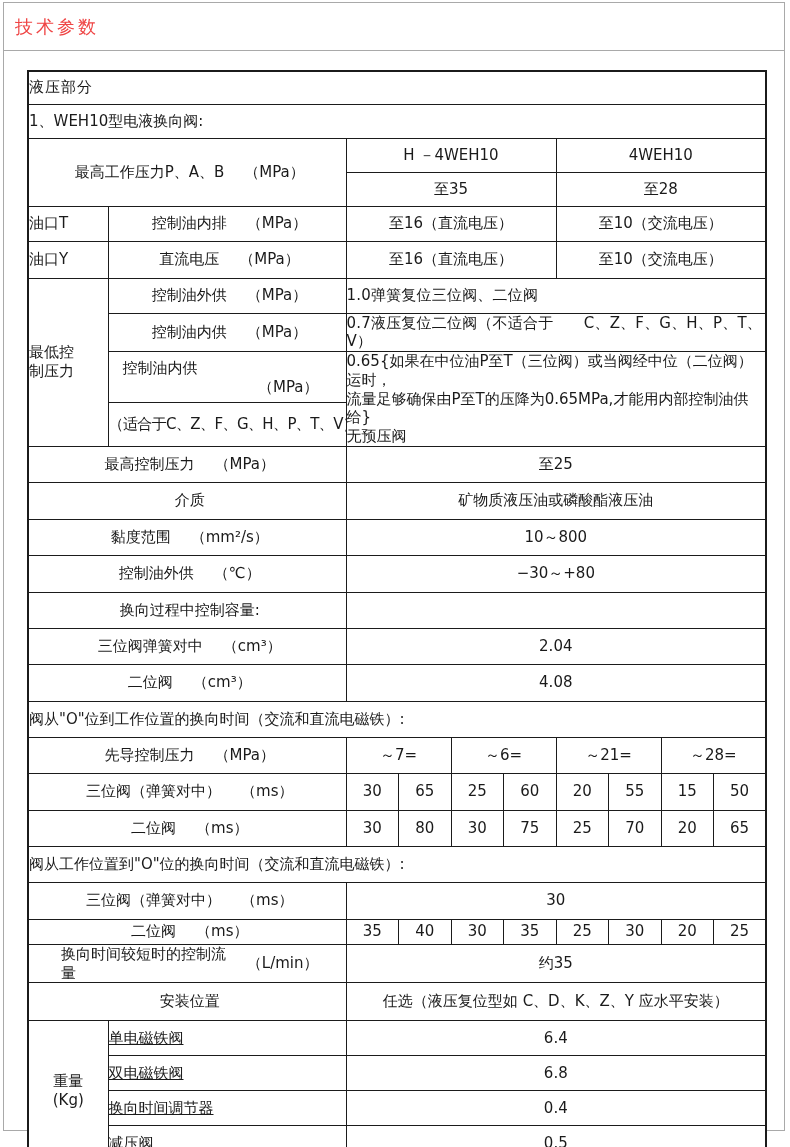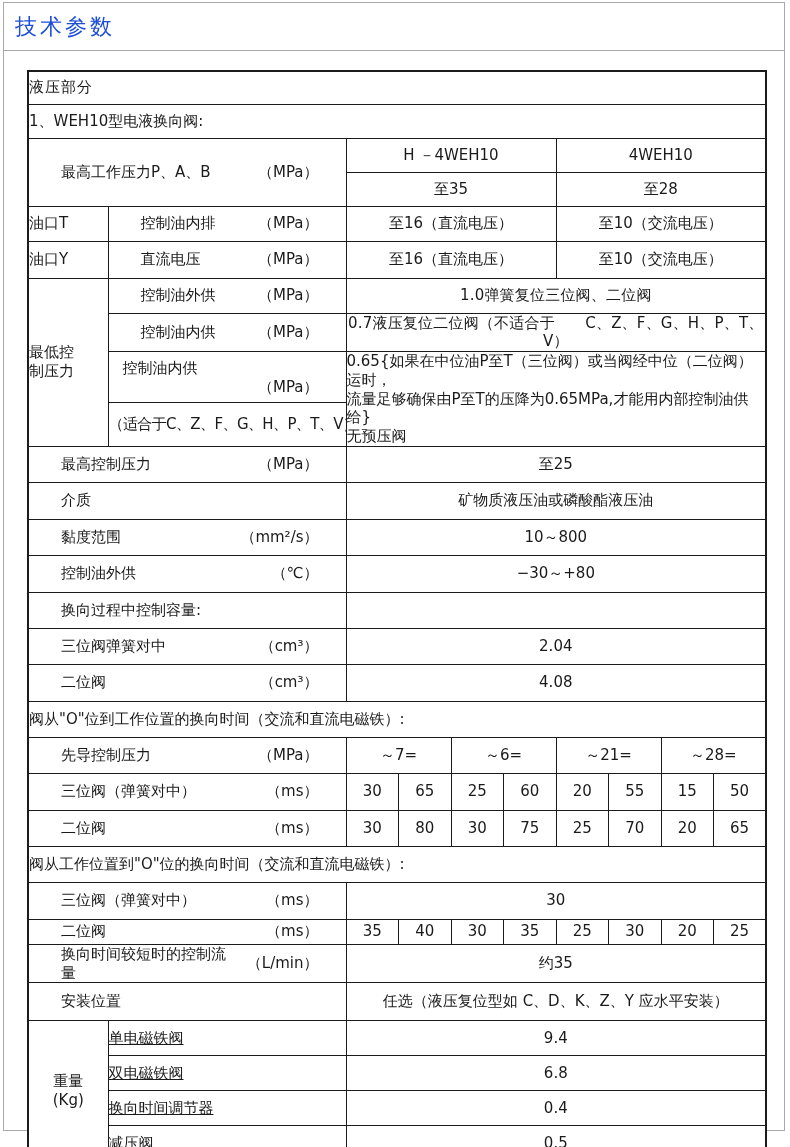--- a/index.html
+++ b/index.html
@@ -6,40 +6,40 @@
   body{
     width:790px;height:1147px;position:relative;background:#ffffff;
     font-family:"DejaVu Sans","Liberation Sans",sans-serif;color:#1a1a1a;
     overflow:hidden;
   }
   .frame{
     position:absolute;left:3px;top:2px;width:782px;height:1129px;
     border:1px solid #a9a9a9;box-sizing:border-box;background:#fff;
   }
   .header-bar{height:47px;border-bottom:1px solid #a9a9a9;display:flex;align-items:center;}
-  .page-title{font-size:22px;letter-spacing:3px;padding-left:11px;color:#1d4ed8;}
+  .page-title{font-size:18px;letter-spacing:3px;padding-left:11px;color:#ef4444;}
 
   table.spec{
     position:absolute;left:27px;top:70px;width:738px;
     border-collapse:collapse;table-layout:fixed;background:#fff;
     border:2px solid #1b1b1b;
   }
   table.spec td{
     border:1px solid #1b1b1b;padding:0;font-size:15px;vertical-align:middle;
     overflow:hidden;line-height:1.25;
   }
   .sec{padding-left:22px;letter-spacing:1px;}
   .sub{padding-left:17px;font-size:14px;}
-  .lu{display:flex;justify-content:space-between;align-items:center;padding:0 27px 0 32px;gap:20px;}
+  .lu{display:flex;justify-content:center;align-items:center;padding:0 27px 0 32px;gap:20px;}
   .lu .ut{white-space:nowrap;}
   .stack{display:flex;flex-direction:column;justify-content:space-between;padding:4px 27px 3px 14px;min-height:26px;}
   .stack .ut{align-self:flex-end;}
   .c{text-align:center;}
   .num{text-align:center;font-size:14px;}
-  .vl{text-align:center;padding-left:4px;font-size:14.5px;letter-spacing:0.2px;}
+  .vl{text-align:left;padding-left:4px;font-size:14.5px;letter-spacing:0.2px;}
   .small065{font-size:13px;line-height:1.5;padding:3px 2px 3px 4px;white-space:pre-line;text-align:left;}
   .portname{padding-left:16px;}
   .groupA{padding-left:12px;white-space:pre-line;}
   .wgt{text-align:center;white-space:pre-line;padding-left:0;}
   .wlbl{padding-left:38px;text-decoration:underline;}
   .sublbl{padding-left:5px;font-size:14px;letter-spacing:-0.6px;white-space:nowrap;}
   .ttl{padding-left:14px;}
 </style>
 </head>
 <body>
@@ -300,21 +300,21 @@
             <span>安装位置</span>
           </div>
     </td>
     <td colspan="8" class="c">任选（液压复位型如 C、D、K、Z、Y 应水平安装）</td>
   </tr>
 
   <tr style="height:35px">
     <td rowspan="4" class="wgt">重量
 (Kg)</td>
     <td class="wlbl">单电磁铁阀</td>
-    <td colspan="8" class="c">9.4</td>
+    <td colspan="8" class="c">6.4</td>
   </tr>
   <tr style="height:35px">
     <td class="wlbl">双电磁铁阀</td>
     <td colspan="8" class="c">6.8</td>
   </tr>
   <tr style="height:35px">
     <td class="wlbl">换向时间调节器</td>
     <td colspan="8" class="c">0.4</td>
   </tr>
   <tr style="height:35px">

